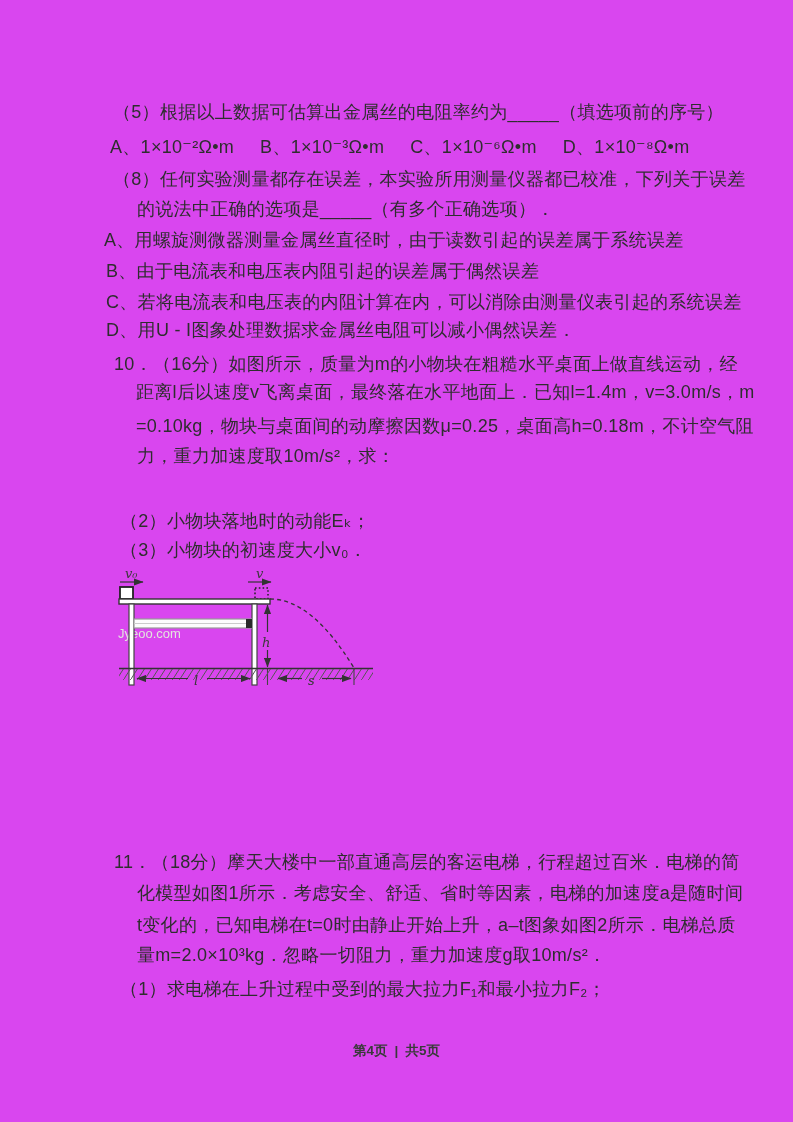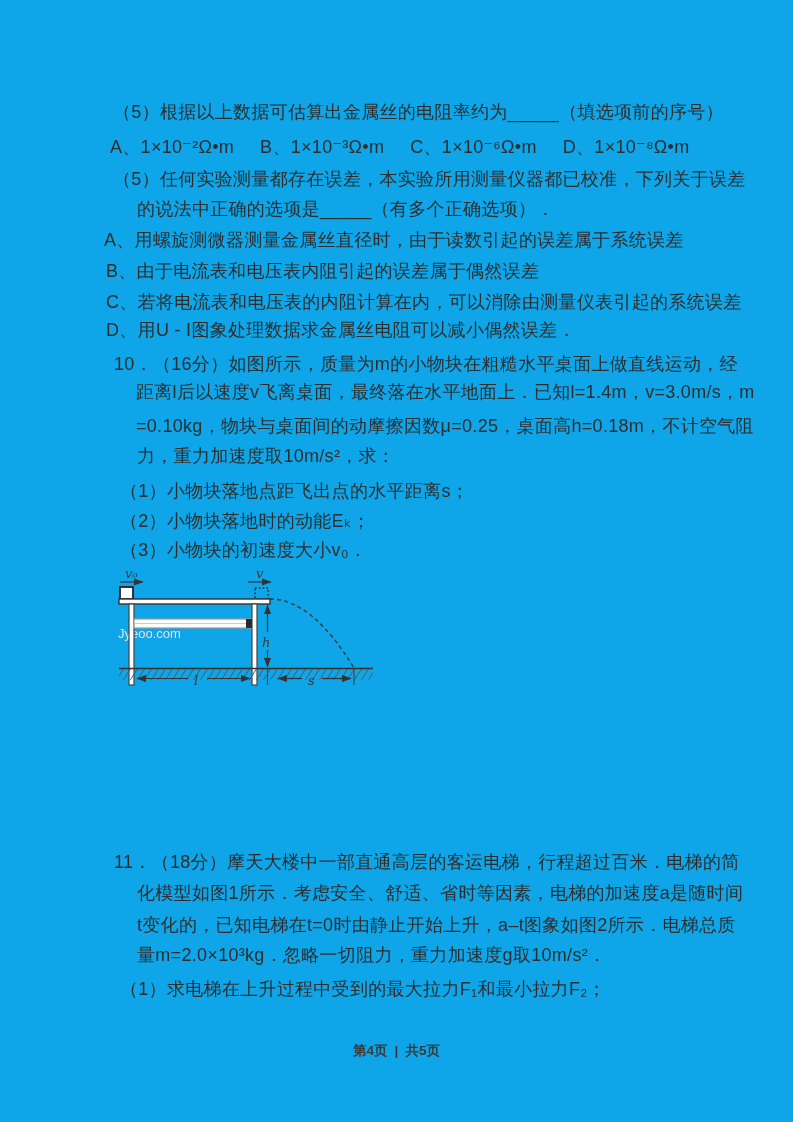--- a/index.html
+++ b/index.html
@@ -1,19 +1,19 @@
 <!DOCTYPE html>
 <html><head>
 <meta charset="utf-8">
 <style>
   html,body{margin:0;padding:0;background:#ffffff;}
   #page{
     position:relative;
     width:793px;height:1122px;
-    background:#0ea5e9;
+    background:#d946ef;
     font-family:"Liberation Sans","DejaVu Sans",sans-serif;
     color:#2e2e2e;
     overflow:hidden;
   }
   .line{
     position:absolute;
     font-size:18px;
     letter-spacing:0.3px;
     white-space:nowrap;
     color:#2e2e2e;
@@ -60,32 +60,31 @@
 <div id="page">
 
   <div class="line" style="top:100px;left:113px">（5）根据以上数据可估算出金属丝的电阻率约为_____（填选项前的序号）</div>
   <div class="options-row" style="top:135px;left:110px">
     <span>A、1×10⁻²Ω•m</span>
     <span>B、1×10⁻³Ω•m</span>
     <span>C、1×10⁻⁶Ω•m</span>
     <span>D、1×10⁻⁸Ω•m</span>
   </div>
 
-  <div class="line" style="top:167px;left:113px">（5）任何实验测量都存在误差，本实验所用测量仪器都已校准，下列关于误差</div>
+  <div class="line" style="top:167px;left:113px">（8）任何实验测量都存在误差，本实验所用测量仪器都已校准，下列关于误差</div>
   <div class="line" style="top:197px;left:137px">的说法中正确的选项是_____（有多个正确选项）．</div>
   <div class="line" style="top:228px;left:104px">A、用螺旋测微器测量金属丝直径时，由于读数引起的误差属于系统误差</div>
   <div class="line" style="top:259px;left:106px">B、由于电流表和电压表内阻引起的误差属于偶然误差</div>
   <div class="line" style="top:290px;left:106px">C、若将电流表和电压表的内阻计算在内，可以消除由测量仪表引起的系统误差</div>
   <div class="line" style="top:318px;left:106px">D、用U - I图象处理数据求金属丝电阻可以减小偶然误差．</div>
 
   <div class="line" style="top:352px;left:114px">10．（16分）如图所示，质量为m的小物块在粗糙水平桌面上做直线运动，经</div>
   <div class="line" style="top:380px;left:136px">距离l后以速度v飞离桌面，最终落在水平地面上．已知l=1.4m，v=3.0m/s，m</div>
   <div class="line" style="top:414px;left:136px">=0.10kg，物块与桌面间的动摩擦因数μ=0.25，桌面高h=0.18m，不计空气阻</div>
   <div class="line" style="top:444px;left:137px">力，重力加速度取10m/s²，求：</div>
-  <div class="line" style="top:479px;left:120px">（1）小物块落地点距飞出点的水平距离s；</div>
   <div class="line" style="top:509px;left:120px">（2）小物块落地时的动能Eₖ；</div>
   <div class="line" style="top:538px;left:120px">（3）小物块的初速度大小v₀．</div>
 
   <div class="figure">
     <svg width="280" height="140" viewBox="0 0 280 140" xmlns="http://www.w3.org/2000/svg">
       <defs>
         <marker id="arr" viewBox="0 0 8 6" refX="7.5" refY="3" markerWidth="8" markerHeight="6" orient="auto">
           <path d="M0,0 L8,3 L0,6 Z" fill="#333"></path>
         </marker>
         <pattern id="hatch" width="7" height="11" patternUnits="userSpaceOnUse">

